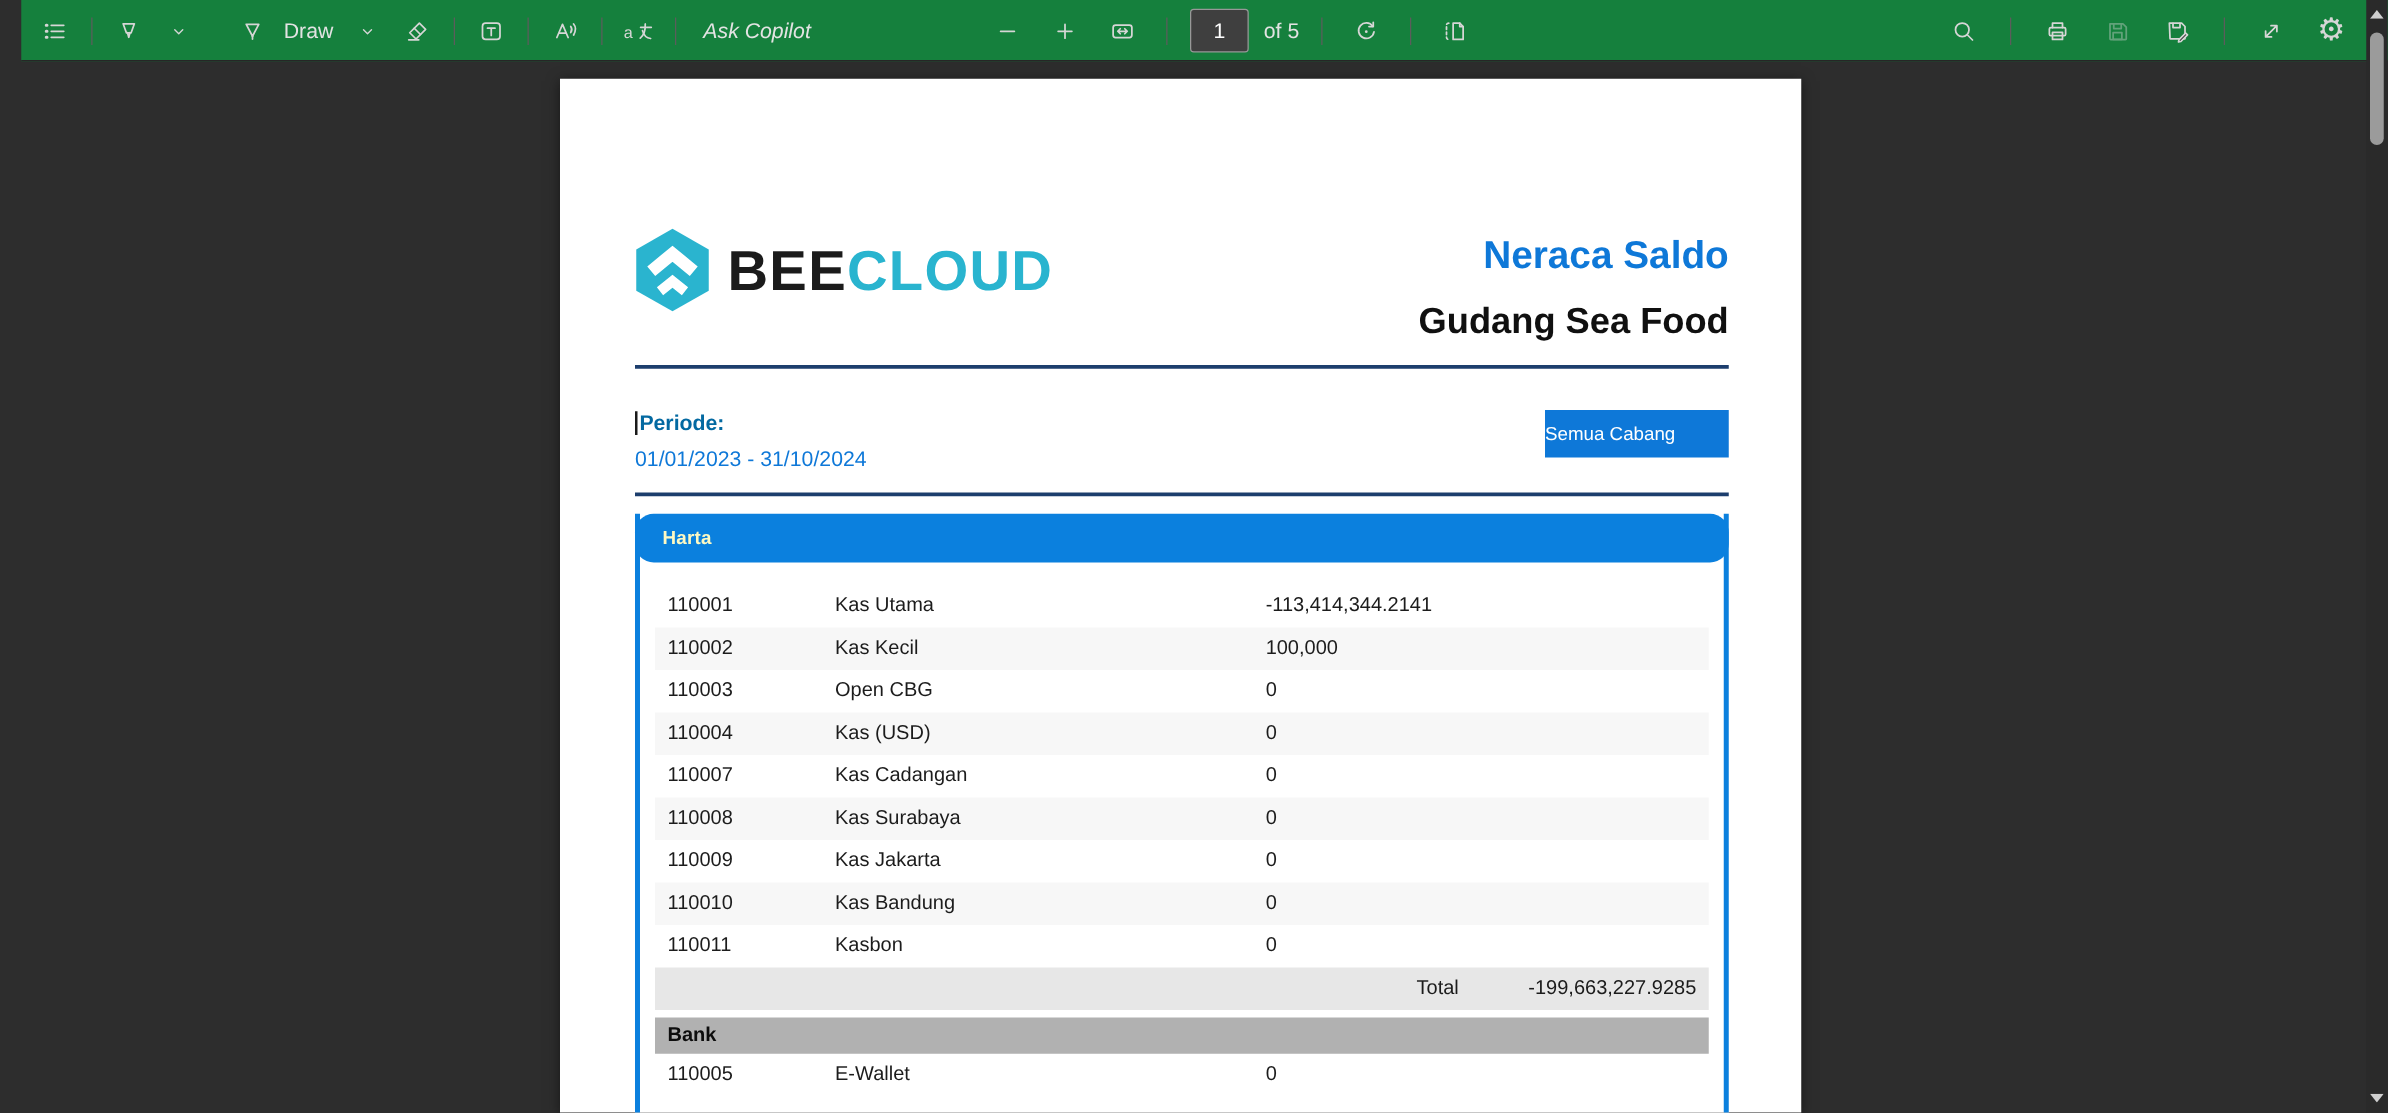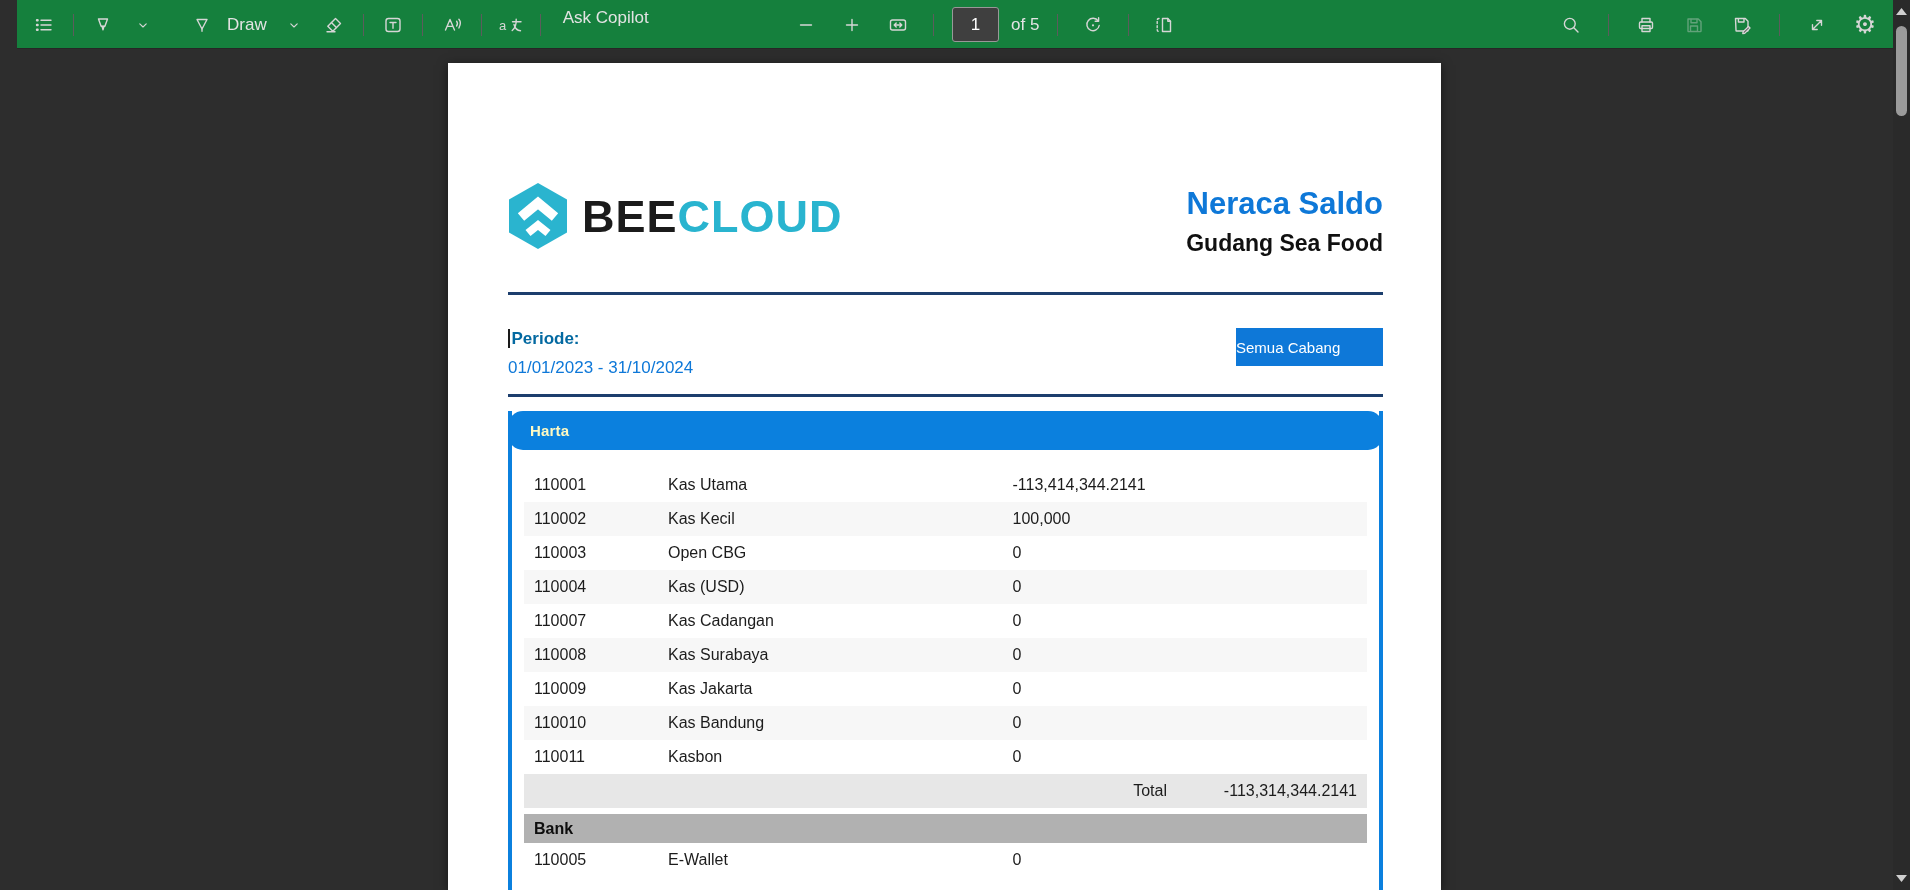--- a/index.html
+++ b/index.html
@@ -13,21 +13,21 @@
   .tb-left   { left:10px;  gap:6px; }
   .tb-center { left:772px; gap:12px; }
   .tb-right  { right:28px; gap:14px; }
   .icon-btn { width:34px; height:34px; display:flex; align-items:center; justify-content:center;
               border-radius:4px; cursor:default; flex:0 0 auto; }
   .icon-btn svg { stroke:#d6d6d6; fill:none; stroke-width:1.4; stroke-linecap:round; stroke-linejoin:round; }
   .icon-btn.dim { opacity:.4; }
   .tb-divider { width:1px; height:22px; background:#5c5c5c; margin:0 6px; flex:0 0 auto; }
   .tb-label { color:#e3e3e3; font-size:17px; }
   .draw-label { margin:0 4px 0 2px; }
-  .copilot-btn { display:flex; align-items:flex-start; height:34px; padding:0 10px; border-radius:4px; }
+  .copilot-btn { display:flex; align-items:center; height:34px; padding:0 10px; border-radius:4px;font-style:italic; }
   .chev { width:16px; height:16px; }
   .page-input { width:47px; height:35px; background:#3f3f3f; border:1px solid #989898;
                 border-radius:3px; color:#fff; font-size:17px; text-align:center;
                 font-family:"Liberation Sans",sans-serif; }
   .of-label { color:#e3e3e3; font-size:17px; }
   .gear-glyph { font-size:25px; color:#d6d6d6; line-height:1; }
 
   
   .scrollbar { position:absolute; top:0; right:0; width:17px; height:890px; background:#2a2a2a; z-index:9; }
   .sb-arrow { position:absolute; left:0; width:17px; height:17px; display:flex; align-items:center; justify-content:center; }
@@ -38,21 +38,21 @@
   
   .page { position:absolute; left:448px; top:63px; width:993px; height:827px;
           background:#fff; overflow:hidden; box-shadow:0 2px 10px rgba(0,0,0,.5); }
 
   .logo-row { position:absolute; top:119px; left:60px; display:flex; align-items:center; gap:14px; }
   .brand { font-size:45px; font-weight:bold; letter-spacing:1px; line-height:1; }
   .brand .bee { color:#1b1b1b; } .brand .cloud { color:var(--brand-teal,#29b4cf); }
 
   .title-block { position:absolute; top:124px; right:58px; text-align:right; }
   .doc-title { font-size:31px; font-weight:bold; color:var(--accent-blue,#0e78d8); line-height:34px; }
-  .company { font-size:23px; font-weight:bold; color:#101010; margin-top:9px; }
+  .company { font-size:29px; font-weight:bold; color:#101010; margin-top:20px; }
 
   .hr-navy { position:absolute; left:60px; right:58px; height:3px; background:var(--divider-navy,#1c3e6d); }
   .hr-1 { top:229px; } .hr-2 { top:331px; }
 
   .periode-label { position:absolute; left:60px; top:266px; font-size:17px; font-weight:bold; color:#0369a1; }
   .caret { display:inline-block; width:1.5px; height:19px; background:#1a1a1a; margin-right:2px; vertical-align:-4px; }
   .periode-value { position:absolute; left:60px; top:295px; font-size:17px; color:var(--accent-blue,#0e78d8); }
 
   .branch-btn { position:absolute; right:58px; top:265px; width:147px; height:38px;
                 background:var(--accent-blue,#0e78d8); color:#fff; font-size:15px;
@@ -319,21 +319,21 @@
             <span class="c-val">0</span>
           </div>
           <div class="row">
             <span class="c-code">110011</span>
             <span class="c-name">Kasbon</span>
             <span class="c-val">0</span>
           </div>
           <div class="row total">
             <span class="t-spacer"></span>
             <span class="t-label">Total</span>
-            <span class="t-val">-113,314,344.2141</span>
+            <span class="t-val">-199,663,227.9285</span>
           </div>
         </div>
         <div class="group">
           <div class="group-bar">Bank</div>
           <div class="row">
             <span class="c-code">110005</span>
             <span class="c-name">E-Wallet</span>
             <span class="c-val">0</span>
           </div>
         </div>

